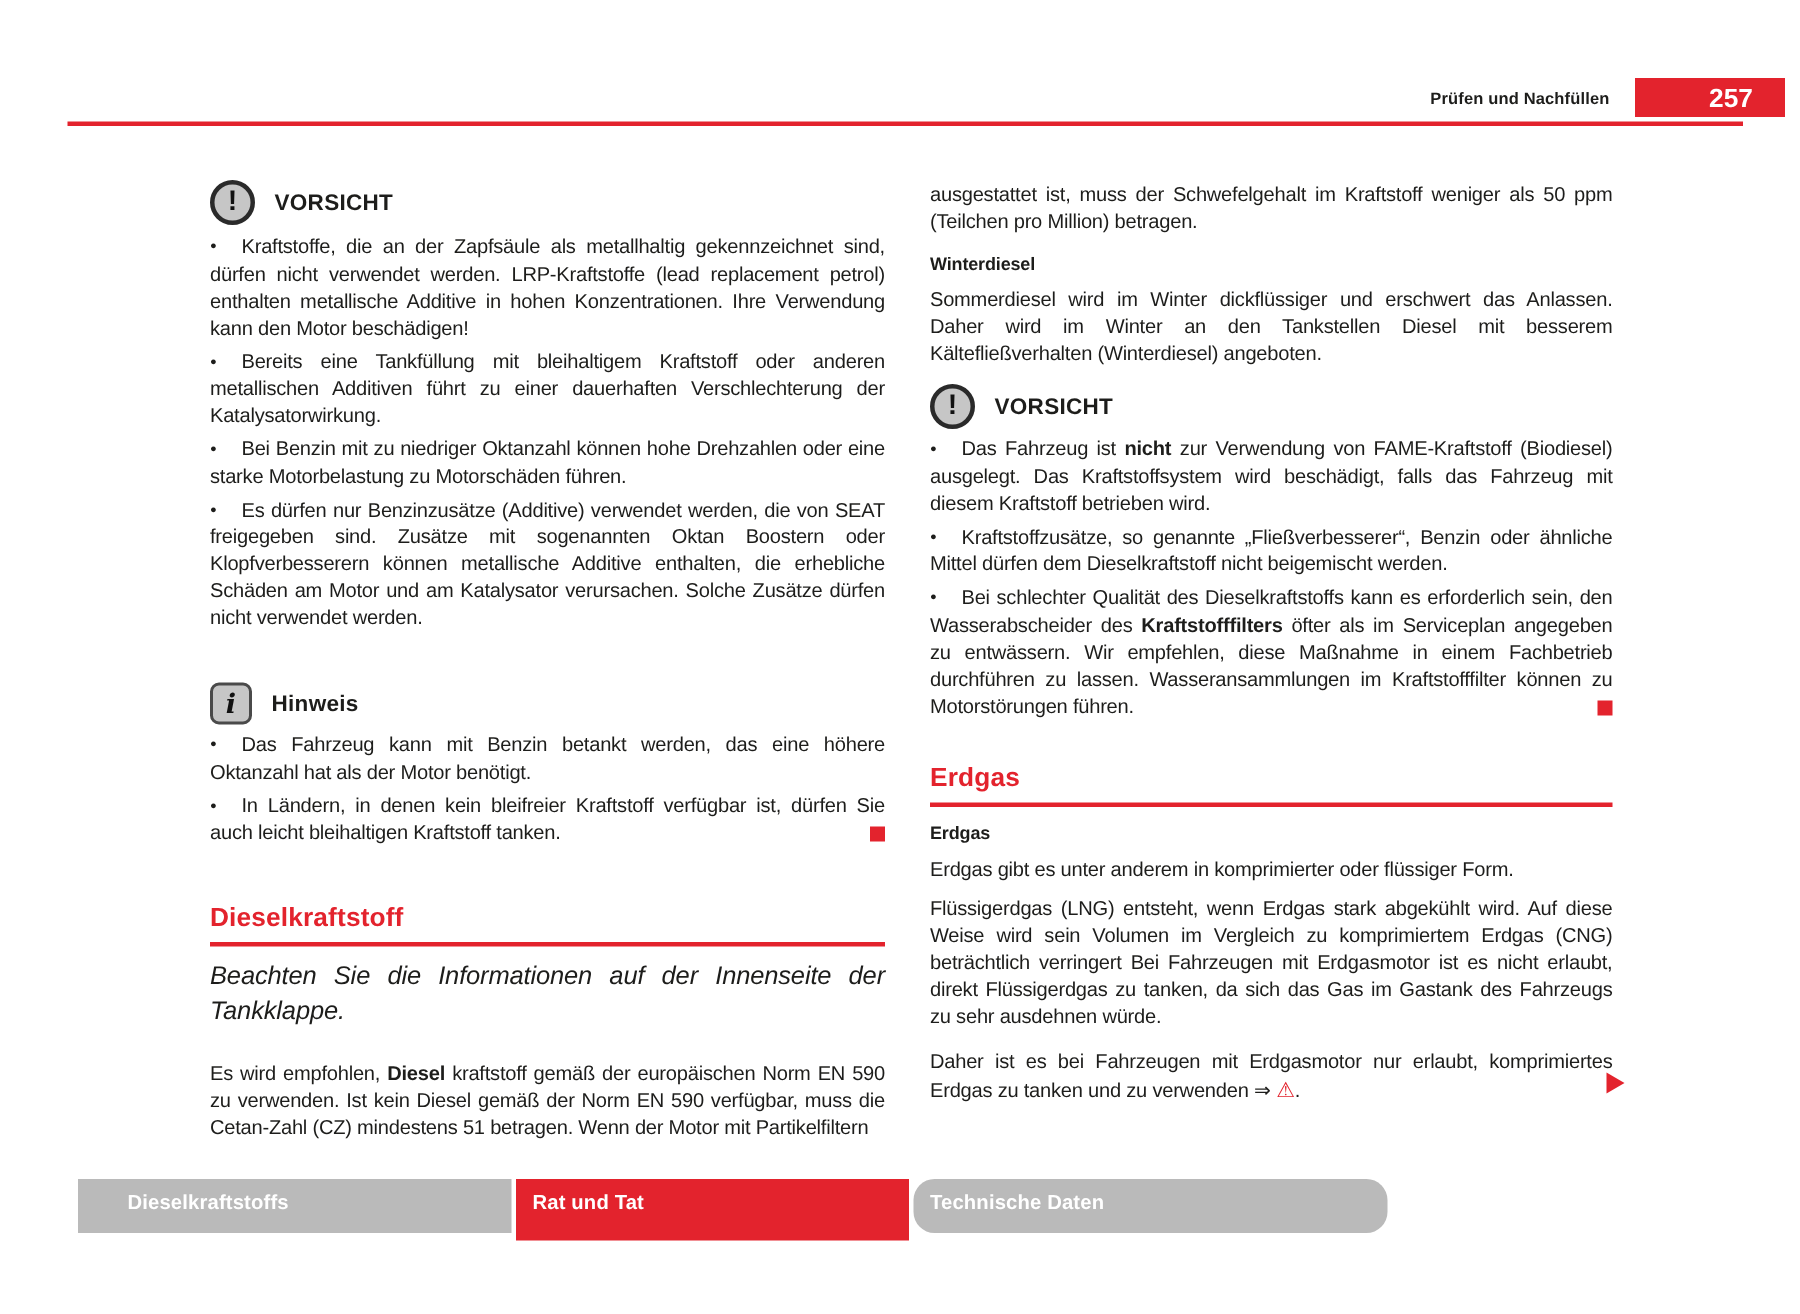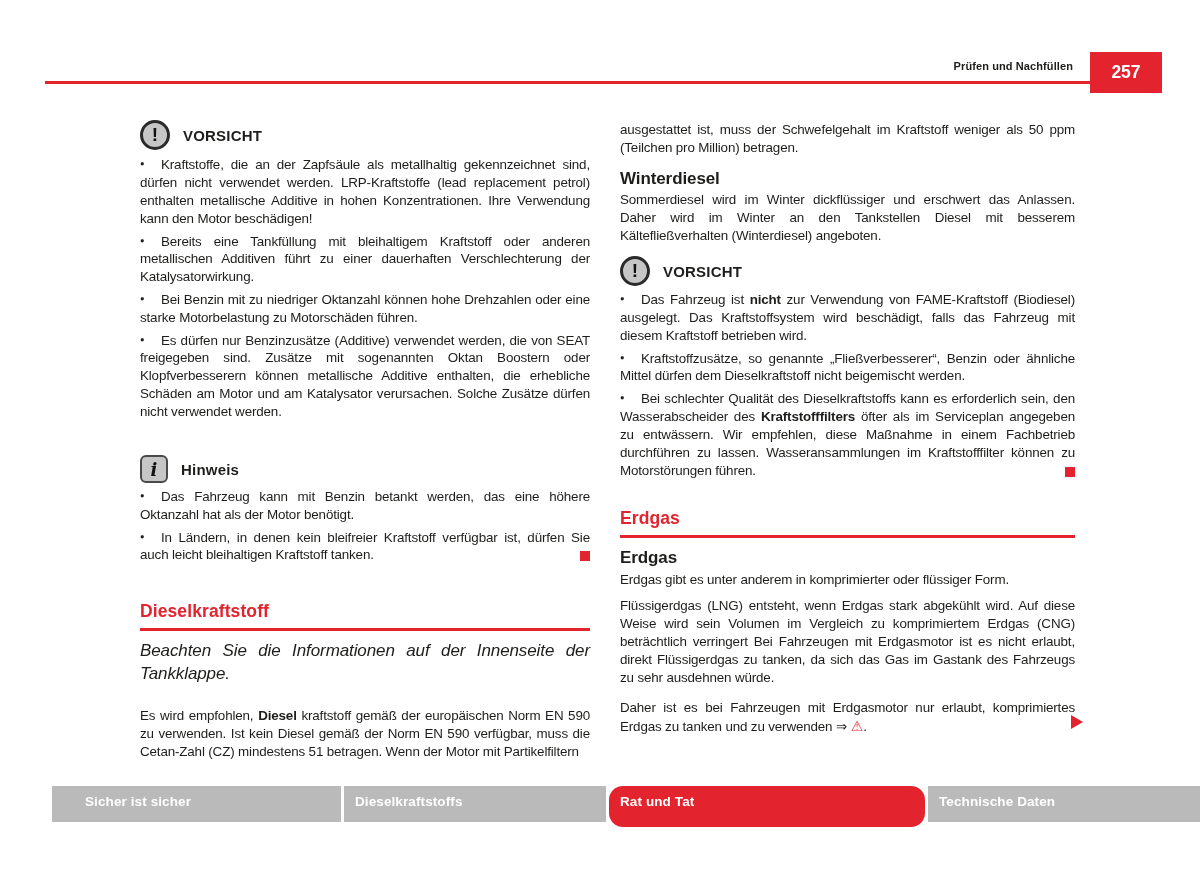--- a/index.html
+++ b/index.html
@@ -11,22 +11,22 @@
   html,body{margin:0;padding:0;}
   body{
     width:1200px;height:876px;position:relative;background:#ffffff;
     font-family:"Liberation Sans", sans-serif;color:var(--ink);
     overflow:hidden;
   }
   .abs{position:absolute;}
   
   .header-title{top:60px;right:127px;font-size:11px;font-weight:bold;letter-spacing:.1px;}
   .top-rule{top:81px;left:45px;width:1117px;height:3px;background:var(--red);}
-  .page-badge{top:52px;left:1090px;width:72px;height:41px;background:var(--red);
-    color:#fff;font-weight:bold;font-size:17.5px;display:flex;align-items:center;justify-content:center;}
+  .page-badge{top:52px;left:1090px;width:72px;height:26px;background:var(--red);
+    color:#fff;font-weight:bold;font-size:17.5px;display:flex;align-items:center;justify-content:center;padding-left:28px;}
   
   .col-l{left:140px;width:450px;}
   .col-r{left:620px;width:455px;}
   .txt{font-size:13.4px;line-height:18px;letter-spacing:-0.15px;text-align:justify;}
   .para{margin:0;}
   .bullets .bullet{position:relative;margin:0 0 4px 0;}
   .bullet::before{content:"\25CF";font-size:7.5px;display:inline-block;width:21px;vertical-align:2.5px;}
   .b{font-weight:bold;}
   .warn{color:var(--red);font-size:14px;}
   
@@ -35,21 +35,21 @@
   .circle-icon{box-sizing:border-box;width:30px;height:30px;border:3.5px solid #2a2a2a;border-radius:50%;
     background:var(--icongray);display:flex;align-items:center;justify-content:center;
     font-weight:bold;font-size:19px;color:#111;}
   .info-icon{box-sizing:border-box;width:28px;height:28px;border:2.5px solid #4a4a4a;border-radius:6px;
     background:var(--icongray);display:flex;align-items:center;justify-content:center;
     font-family:"DejaVu Serif", serif;font-style:italic;font-weight:bold;font-size:18px;color:#111;}
   
   .sec-heading{color:var(--red);font-size:17.5px;font-weight:bold;letter-spacing:.1px;
     border-bottom:3px solid var(--red);padding-bottom:6px;}
   .lead{font-size:17px;line-height:23px;font-style:italic;text-align:justify;letter-spacing:-0.1px;}
-  .subhead{font-size:17px;font-weight:bold;letter-spacing:-0.1px;}
+  .subhead{font-size:12px;font-weight:bold;letter-spacing:-0.1px;}
   
   .end-square{position:absolute;right:0;bottom:3px;width:10px;height:10px;background:var(--red);}
   .cont-arrow{position:absolute;right:-8px;bottom:7px;width:0;height:0;
     border-left:12px solid var(--red);border-top:7.5px solid transparent;border-bottom:7.5px solid transparent;}
   
   .footer{left:52px;top:786px;display:flex;gap:3px;align-items:flex-start;}
   .tab{height:36px;background:var(--tabgray);color:#fff;font-weight:bold;font-size:13.5px;
     box-sizing:border-box;padding:8px 0 0 11px;letter-spacing:.1px;}
   .tab.active{background:var(--red);height:41px;}
   .tab:nth-child(1){width:289px;padding-left:33px;}
@@ -107,19 +107,18 @@
   <div class="abs col-r sec-heading" style="top:508px;">Erdgas</div>
   <div class="abs col-r subhead" style="top:548px;">Erdgas</div>
   <p class="abs col-r txt para" style="top:571px;">Erdgas gibt es unter anderem in komprimierter oder flüssiger Form.</p>
   <p class="abs col-r txt para" style="top:597px;">Flüssigerdgas (LNG) entsteht, wenn Erdgas stark abgekühlt wird. Auf diese Weise wird sein Volumen im Vergleich zu komprimiertem Erdgas (CNG) beträchtlich verringert Bei Fahrzeugen mit Erdgasmotor ist es nicht erlaubt, direkt Flüssigerdgas zu tanken, da sich das Gas im Gastank des Fahrzeugs zu sehr ausdehnen würde.</p>
   <p class="abs col-r txt para" style="top:699px;position:absolute;">
     <span><span>Daher ist es bei Fahrzeugen mit Erdgasmotor nur erlaubt, komprimiertes Erdgas zu tanken und zu verwenden </span><span>⇒</span><span class="warn"> ⚠</span><span>.</span></span>
     <span class="cont-arrow"></span>
   </p>
 
   <nav class="abs footer">
-    <div class="tab">Sicher ist sicher</div>
     <div class="tab">Dieselkraftstoffs</div>
     <div class="tab active">Rat und Tat</div>
     <div class="tab">Technische Daten</div>
   </nav>
 
 </div>
 
 </body></html>

